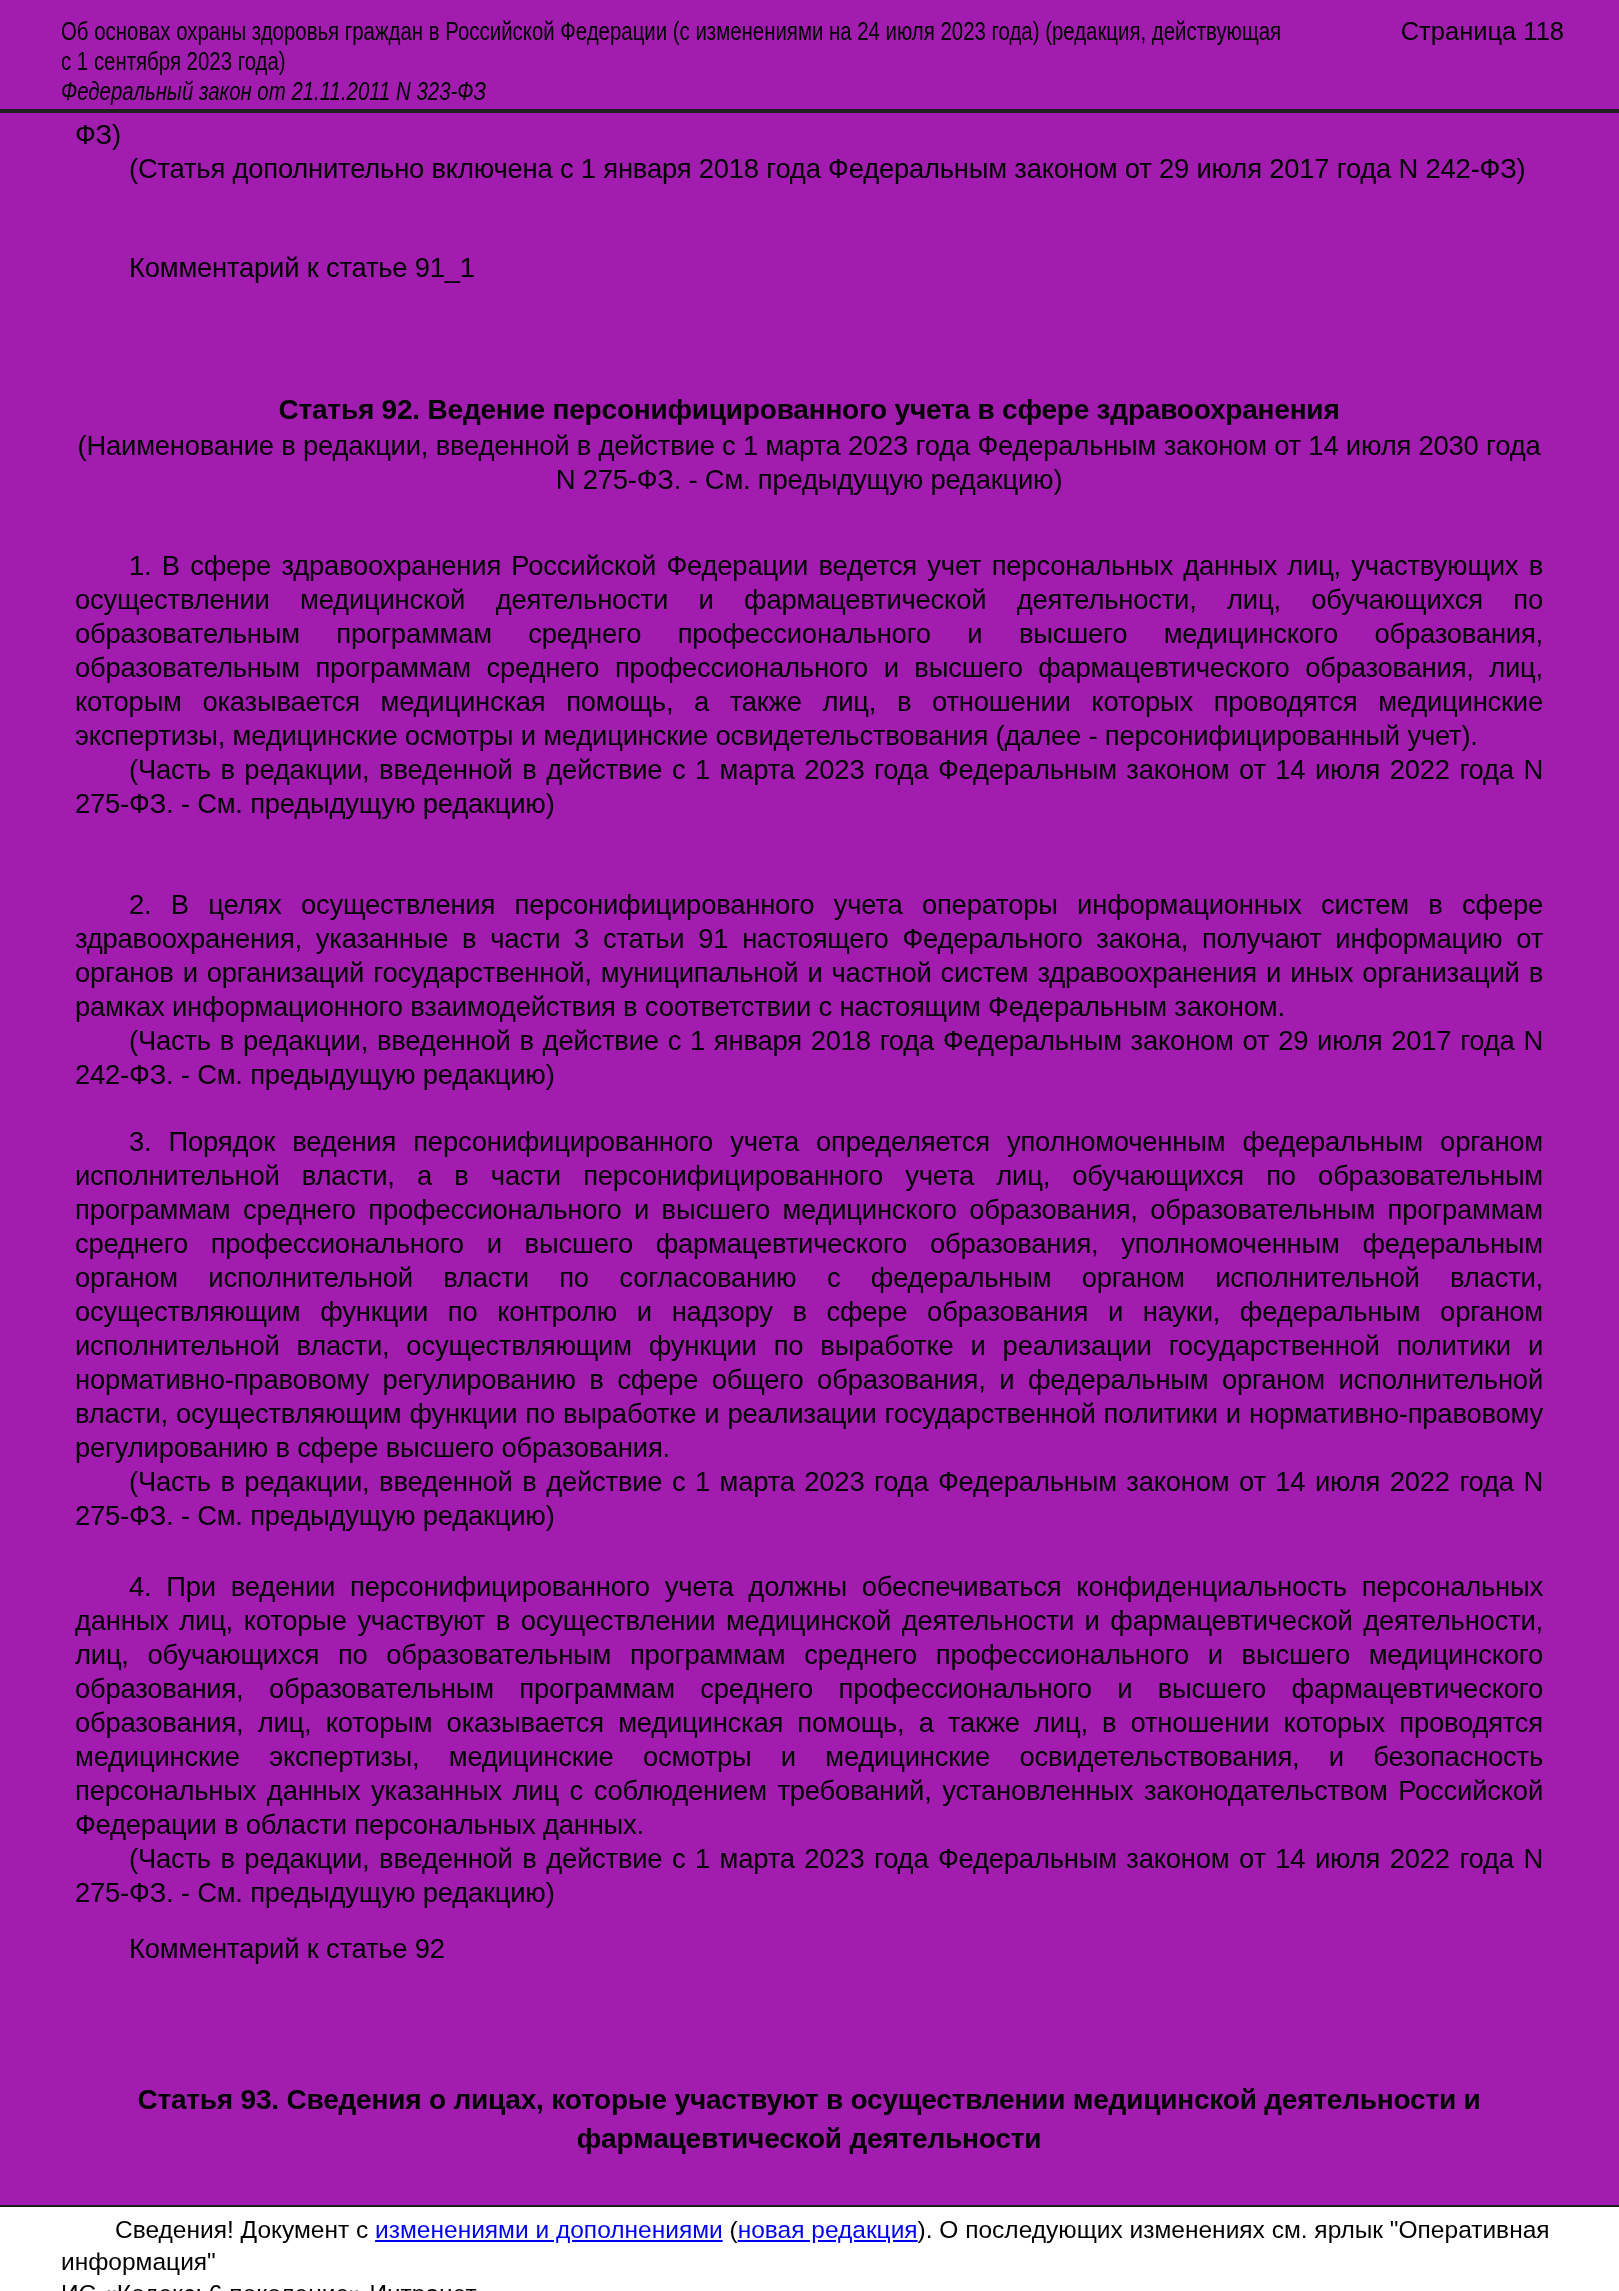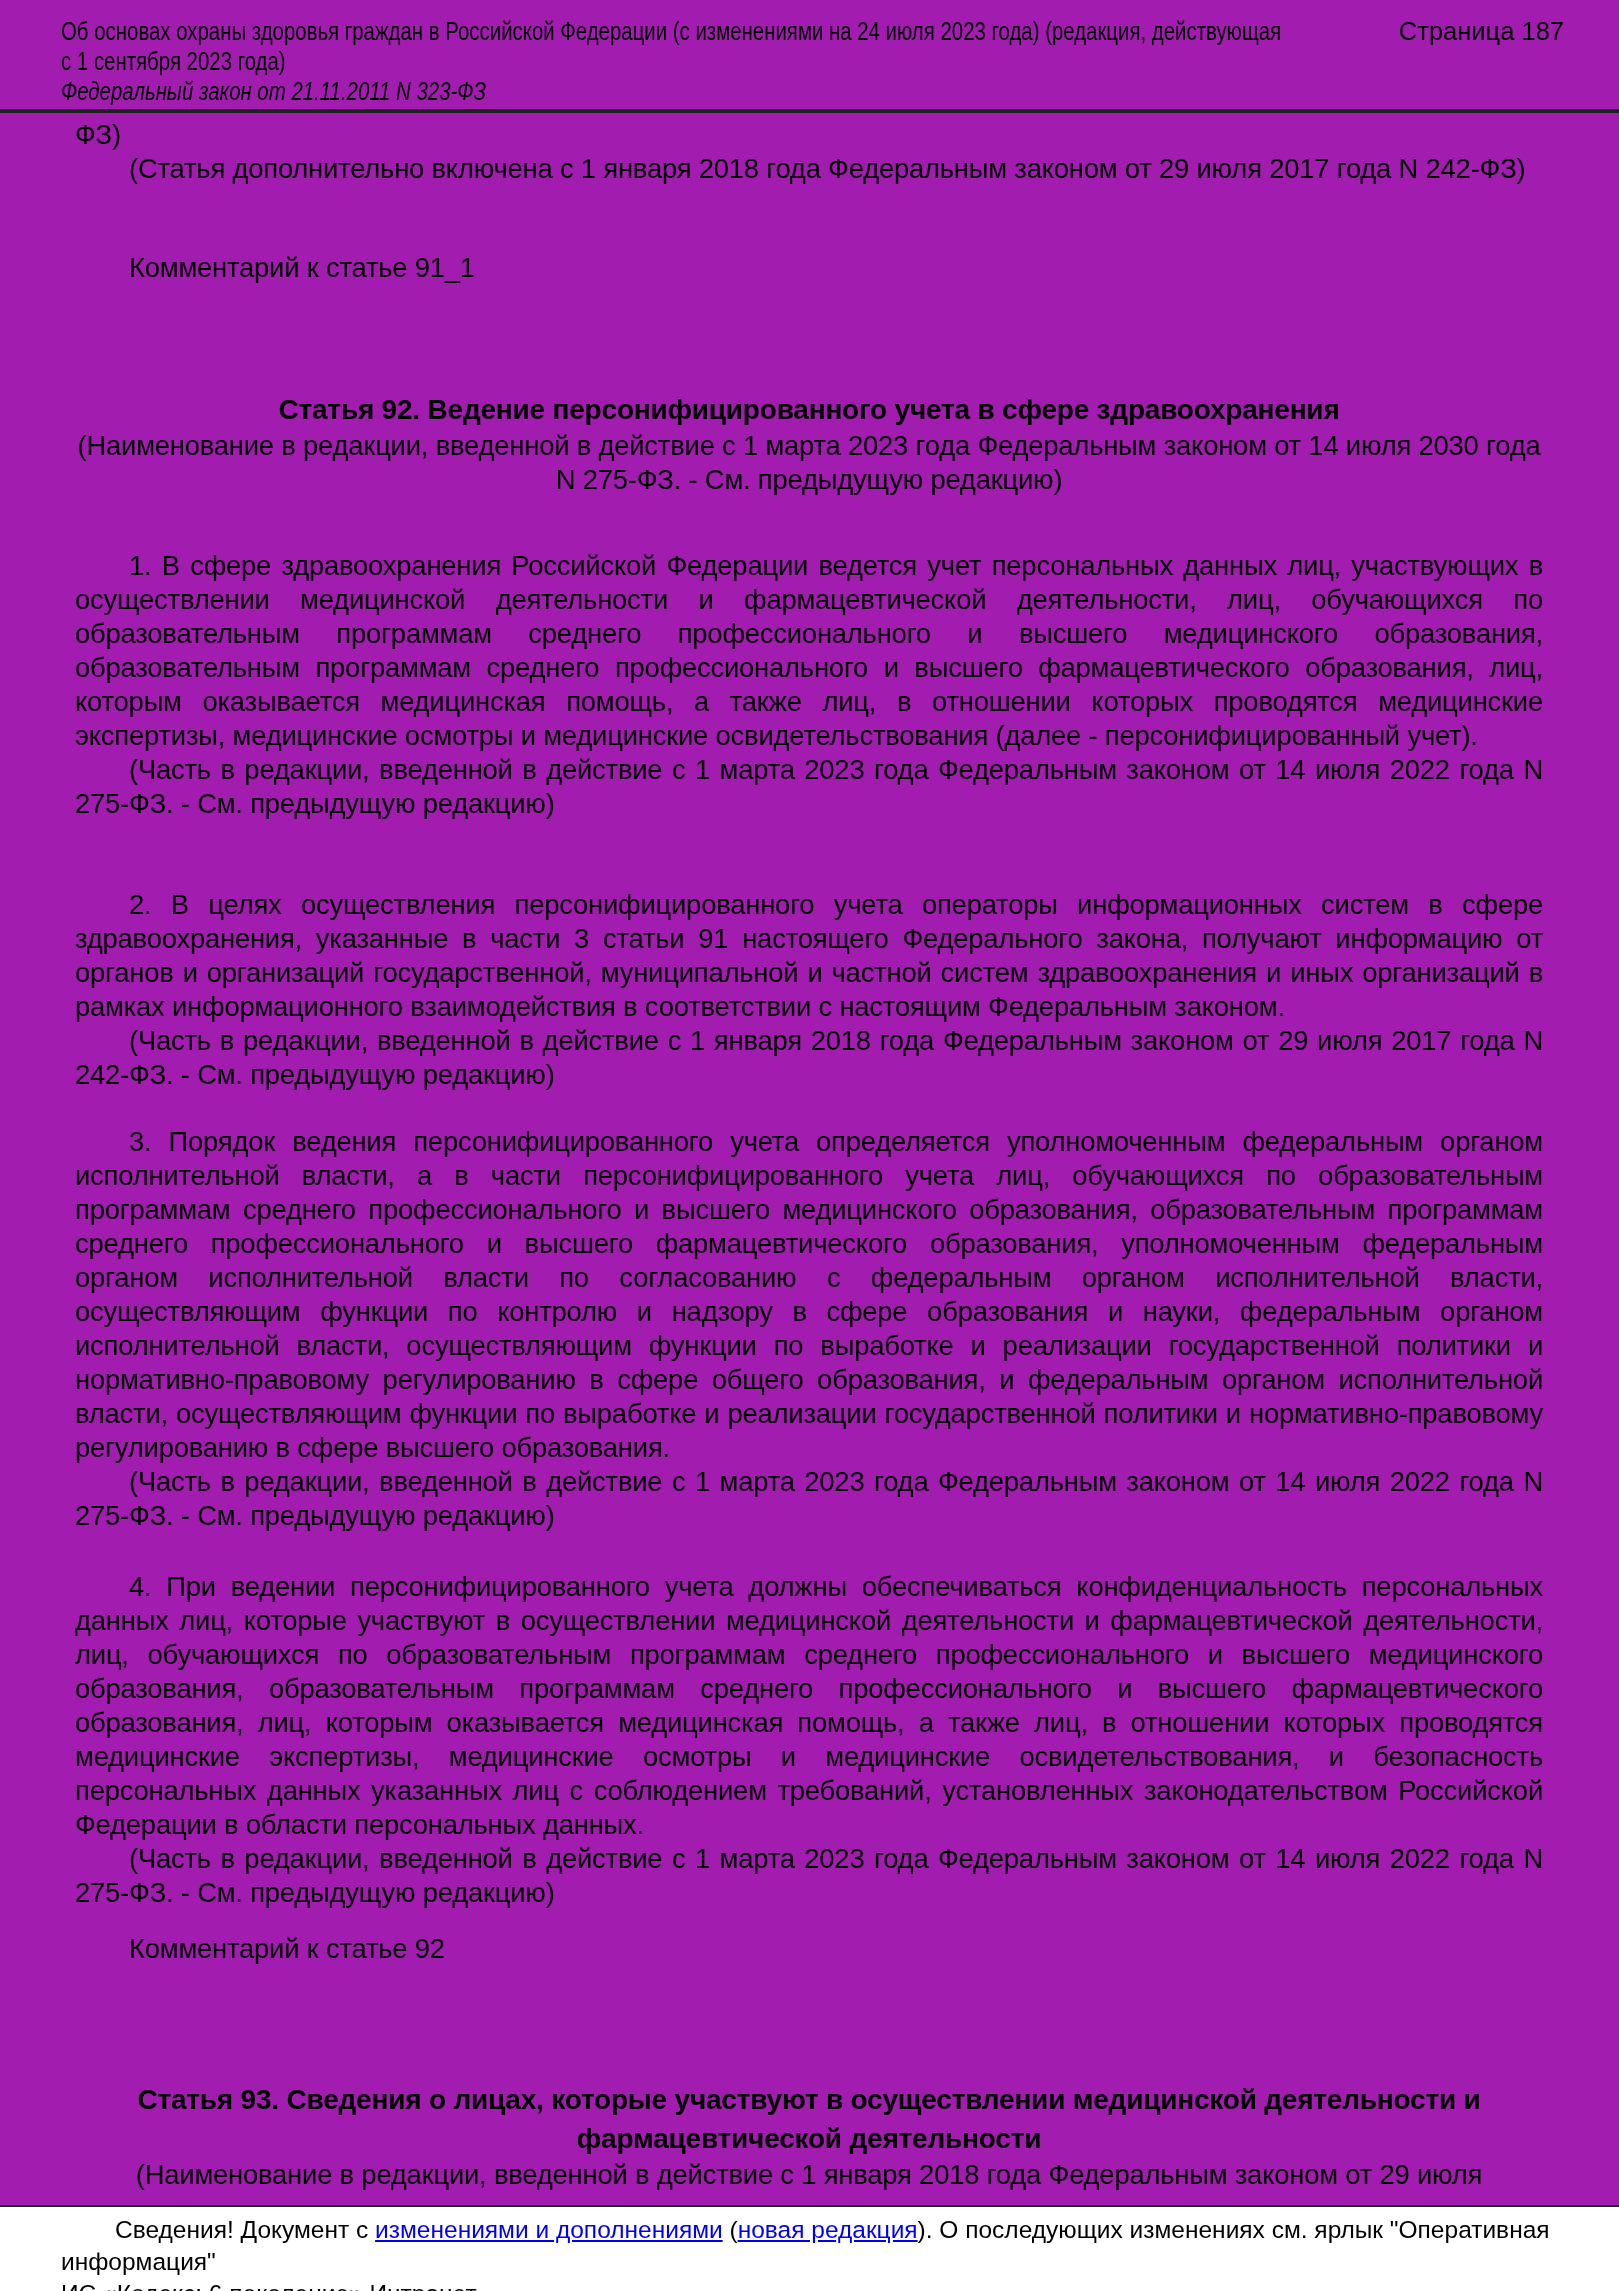--- a/index.html
+++ b/index.html
@@ -113,21 +113,21 @@
 <body>
 
 <div class="page">
 
   <div class="header">
     <div class="hdr-title">
       <div class="hdr-line">Об основах охраны здоровья граждан в Российской Федерации (с изменениями на 24 июля 2023 года) (редакция, действующая</div>
       <div class="hdr-line">с 1 сентября 2023 года)</div>
       <div class="hdr-law">Федеральный закон от 21.11.2011 N 323-ФЗ</div>
     </div>
-    <div class="hdr-page">Страница 187</div>
+    <div class="hdr-page">Страница 118</div>
   </div>
   <div class="rule-top"></div>
 
   <div class="block b-intro">
     <p class="p-cont">ФЗ)</p>
     <p class="para">(Статья дополнительно включена с 1 января 2018 года Федеральным законом от 29 июля 2017 года N 242-ФЗ)</p>
   </div>
 
   <div class="block b-c911">
     <p class="comment">Комментарий к статье 91_1</p>
@@ -157,21 +157,20 @@
     <p class="para">4. При ведении персонифицированного учета должны обеспечиваться конфиденциальность персональных данных лиц, которые участвуют в осуществлении медицинской деятельности и фармацевтической деятельности, лиц, обучающихся по образовательным программам среднего профессионального и высшего медицинского образования, образовательным программам среднего профессионального и высшего фармацевтического образования, лиц, которым оказывается медицинская помощь, а также лиц, в отношении которых проводятся медицинские экспертизы, медицинские осмотры и медицинские освидетельствования, и безопасность персональных данных указанных лиц с соблюдением требований, установленных законодательством Российской Федерации в области персональных данных.</p>
     <p class="para">(Часть в редакции, введенной в действие с 1 марта 2023 года Федеральным законом от 14 июля 2022 года N 275-ФЗ. - См. предыдущую редакцию)</p>
   </div>
 
   <div class="block b-c92">
     <p class="comment">Комментарий к статье 92</p>
   </div>
 
   <div class="block b-h93">
     <h2 class="art-heading">Статья 93. Сведения о лицах, которые участвуют в осуществлении медицинской деятельности и фармацевтической деятельности</h2>
-    <p class="note-center">(Наименование в редакции, введенной в действие с 1 января 2018 года Федеральным законом от 29 июля</p>
   </div>
 
   <div class="footer">
     <div class="f-line1">
       <span>Сведения! Документ с </span><a href="#">изменениями и дополнениями</a><span> (</span><a href="#">новая редакция</a><span>). О последующих изменениях см. ярлык "Оперативная информация"</span>
     </div>
     <div class="f-line2">ИС «Кодекс: 6 поколение» Интранет</div>
   </div>
 
 </div>

